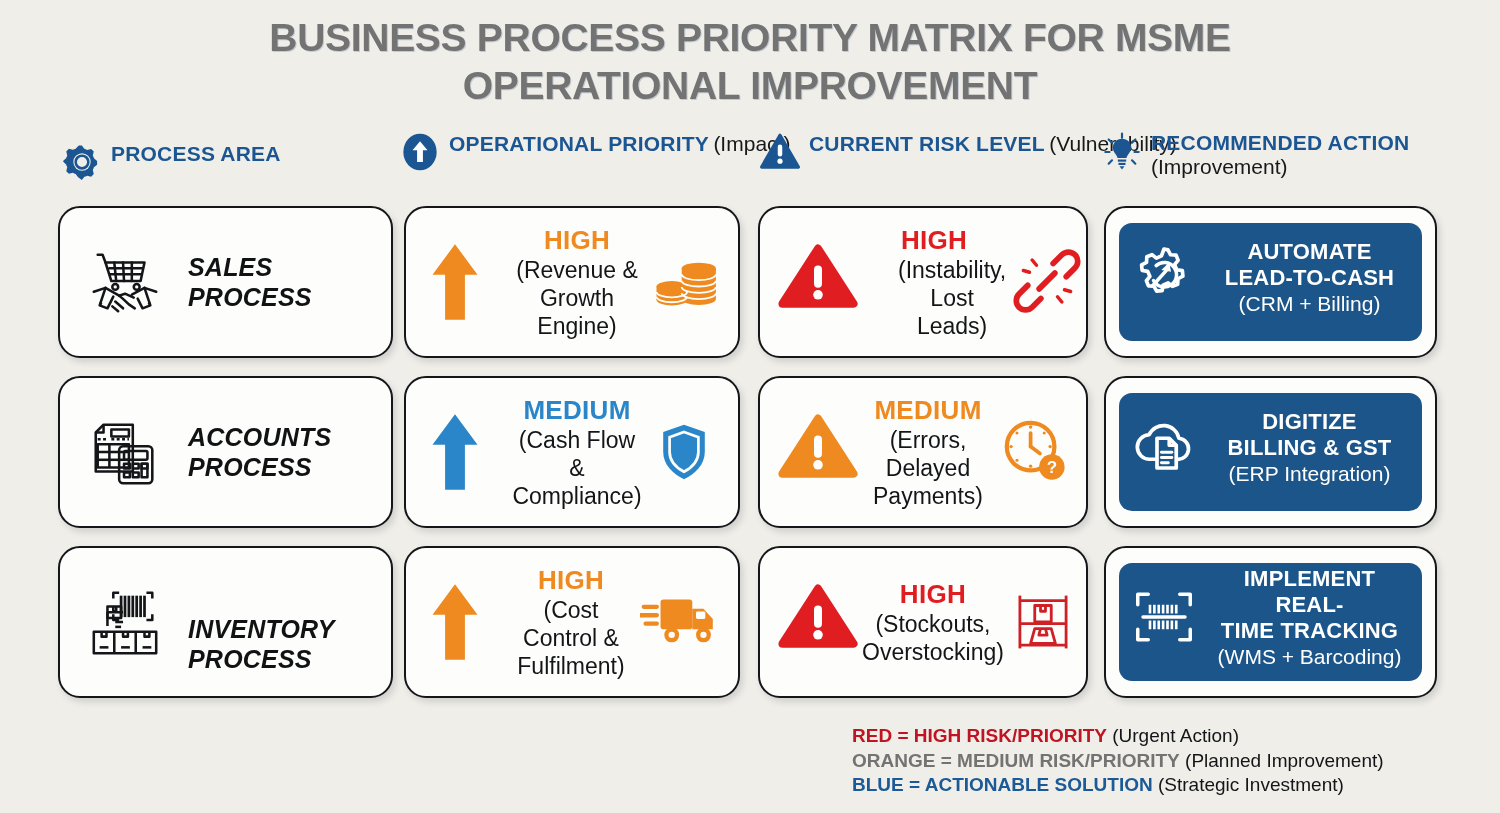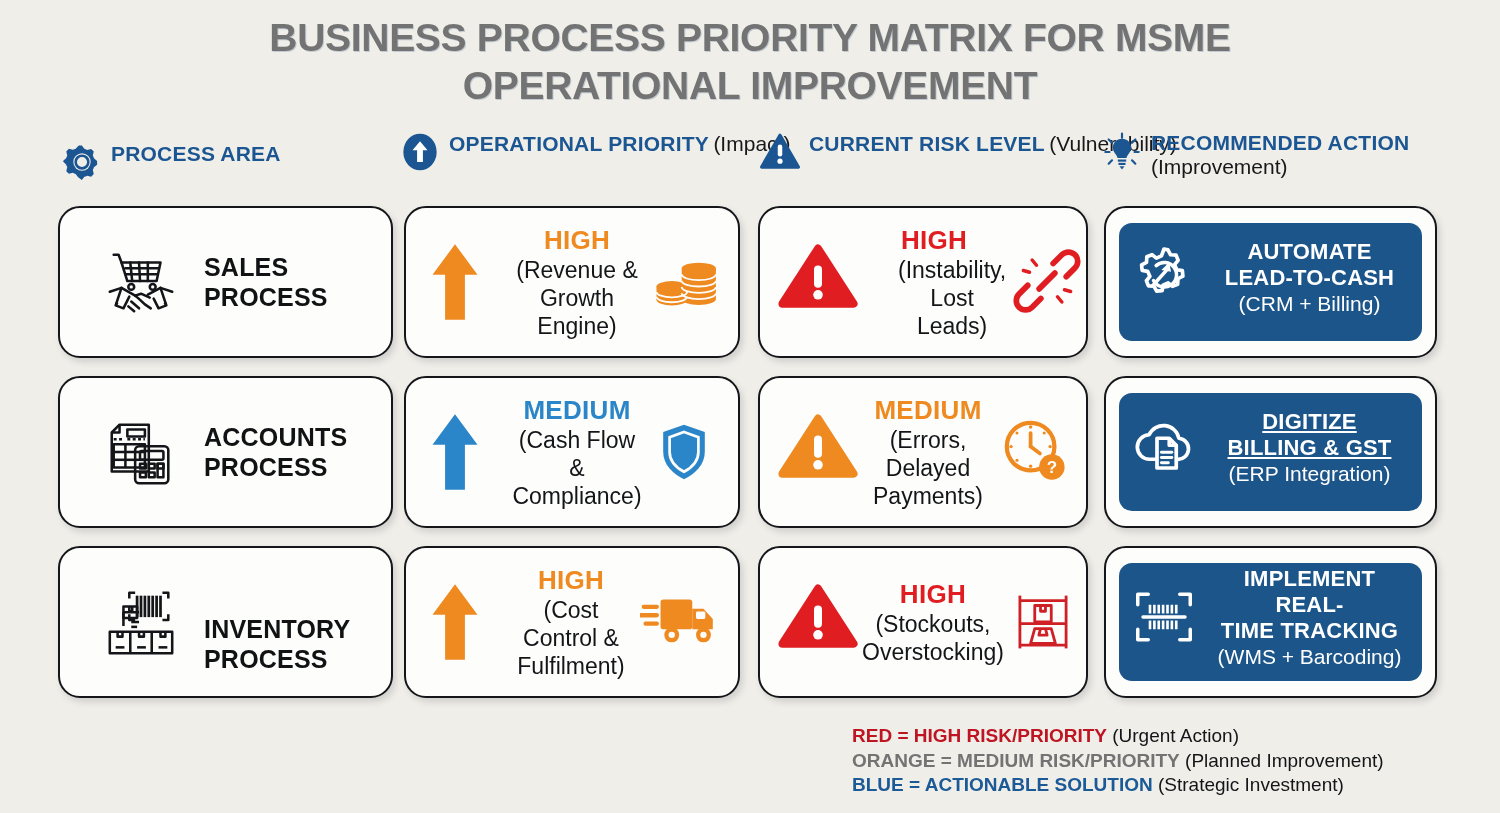--- a/index.html
+++ b/index.html
@@ -56,21 +56,21 @@
   }
   .col1{left:58px;width:335px;}
   .col2{left:404px;width:336px;}
   .col3{left:758px;width:330px;}
   .col4{left:1104px;width:333px;}
   .row1{top:0px;height:152px;}
   .row2{top:170px;height:152px;}
   .row3{top:340px;height:152px;}
 
   
-  .pa-inner{display:flex;align-items:center;padding-left:42px;gap:24px;width:100%;}
+  .pa-inner{display:flex;align-items:center;padding-left:26px;gap:24px;width:100%;font-style:italic;}
   .pa-icon{width:78px;height:78px;flex:0 0 78px;}
   .pa-label{
     font-weight:bold;font-size:25px;line-height:30px;color:#111214;letter-spacing:.2px;
   }
 
   
   .lv-inner{display:flex;align-items:center;width:100%;padding:0 14px 0 18px;gap:6px;}
   .lv-mark{width:78px;height:90px;flex:0 0 78px;}
   .lv-text{flex:1 1 auto;text-align:center;}
   .lv-word{font-weight:bold;font-size:26px;line-height:31px;letter-spacing:.3px;margin-top:24px;}
@@ -410,21 +410,21 @@
               <path d="M32 30h14l8 8v26H32z" fill="#1b5589" stroke="#ffffff" stroke-width="4.2" stroke-linejoin="round"></path>
               <path d="M46 30v8h8" fill="none" stroke="#ffffff" stroke-width="4.2" stroke-linejoin="round"></path>
               <g stroke="#ffffff" stroke-width="3.2" stroke-linecap="round">
                 <line x1="37" y1="46" x2="49" y2="46"></line>
                 <line x1="37" y1="52" x2="49" y2="52"></line>
                 <line x1="37" y1="58" x2="45" y2="58"></line>
               </g>
             </svg>
           </span>
           <span class="act-text">
-            <span class="act-title" style="display:block;white-space:pre-line;text-decoration:underline;">DIGITIZE
+            <span class="act-title" style="display:block;white-space:pre-line;">DIGITIZE
 BILLING &amp; GST</span>
             <span class="act-sub">(ERP Integration)</span>
           </span>
         </div>
       </div>
     </div>
 
     <div class="card col1 row3">
       <div class="pa-inner">
         <span class="pa-icon">

